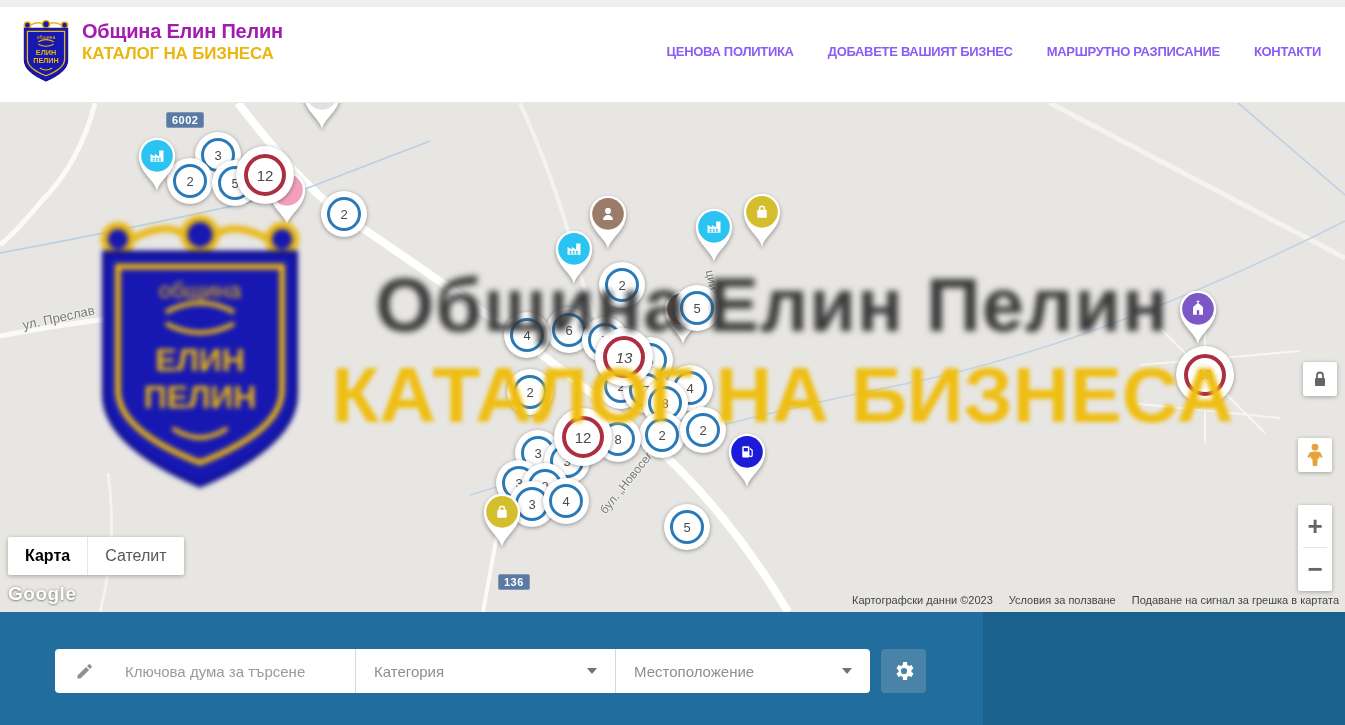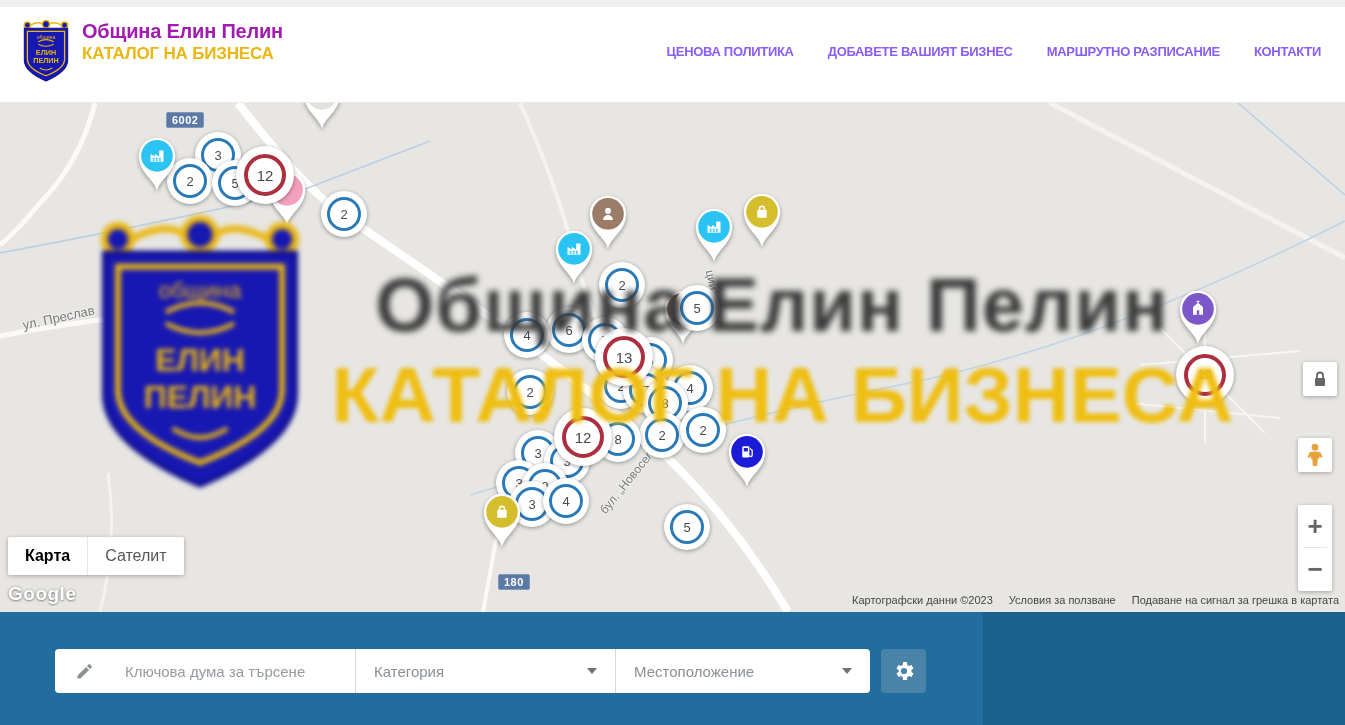--- a/index.html
+++ b/index.html
@@ -128,21 +128,21 @@
       <path d="M0 150 Q150 122 300 88 L430 38" stroke="#b9d0e4" stroke-width="1.6" fill="none"></path>
       <path d="M470 392 Q700 322 900 282 Q1100 242 1345 118" stroke="#bfd4e6" stroke-width="1.6" fill="none"></path>
       <path d="M1238 0 L1345 92" stroke="#b9d0e4" stroke-width="1.6" fill="none"></path>
     </svg>
 
     <div class="labels-layer">
         <div class="street-label" style="left: 22px; top: 207px; font-size: 13px; transform: rotate(-12deg);">ул. Преслав</div>
         <div class="street-label" style="left: 588px; top: 372px; font-size: 12px; transform: rotate(-51deg);">бул. „Новосел</div>
         <div class="street-label" style="left: 700px; top: 172px; font-size: 12px; transform: rotate(78deg);">ции“</div>
         <div class="road-shield" style="left: 166px; top: 9px;">6002</div>
-        <div class="road-shield" style="left: 498px; top: 471px;">180</div>
+        <div class="road-shield" style="left: 498px; top: 471px;">136</div>
       </div>
     <div class="markers-layer">
         <div class="pin" style="left: 299px; top: -30px; z-index: 3;"><svg width="46" height="58" viewBox="0 0 48 60">
       <path d="M24 58 C21 46 5 39 5 21.5 A19 19 0 1 1 43 21.5 C43 39 27 46 24 58 Z" fill="#fff"></path>
       <circle cx="24" cy="21.5" r="16.5" fill="#e2e1de"></circle>
       <svg x="15" y="12.5" width="18" height="18" viewBox="0 0 16 16"></svg>
     </svg></div>
         <div class="pin" style="left: 264px; top: 66px; z-index: 5;"><svg width="46" height="58" viewBox="0 0 48 60">
       <path d="M24 58 C21 46 5 39 5 21.5 A19 19 0 1 1 43 21.5 C43 39 27 46 24 58 Z" fill="#fff"></path>
       <circle cx="24" cy="21.5" r="16.5" fill="#f2a0be"></circle>
@@ -277,21 +277,21 @@
       font-size:13px;box-sizing:border-box;">6</div>
         </div>
         <div class="cluster" style="left: 527px; top: 232px; width: 46px; height: 46px; z-index: 10;">
           <div class="ring" style="width:34px;height:34px;border:3px solid #2a7ab8;
       font-size:13px;box-sizing:border-box;">4</div>
         </div>
         <div class="cluster" style="left: 605px; top: 237px; width: 46px; height: 46px; z-index: 10;">
           <div class="ring" style="width:34px;height:34px;border:3px solid #2a7ab8;
       font-size:13px;box-sizing:border-box;">7</div>
         </div>
-        <div class="cluster" style="left: 624px; top: 254px; width: 58px; height: 58px; z-index: 11;">
+        <div class="cluster" style="left: 624px; top: 254px; width: 58px; height: 58px; z-index: 11; font-style: italic;">
           <div class="ring" style="width:42px;height:42px;border:4px solid #ac2f3f;
       font-size:15px;box-sizing:border-box;">13</div>
         </div>
         <div class="cluster" style="left: 650px; top: 257px; width: 46px; height: 46px; z-index: 10;">
           <div class="ring" style="width:34px;height:34px;border:3px solid #2a7ab8;
       font-size:13px;box-sizing:border-box;">5</div>
         </div>
         <div class="cluster" style="left: 530px; top: 289px; width: 46px; height: 46px; z-index: 10;">
           <div class="ring" style="width:34px;height:34px;border:3px solid #2a7ab8;
       font-size:13px;box-sizing:border-box;">2</div>

